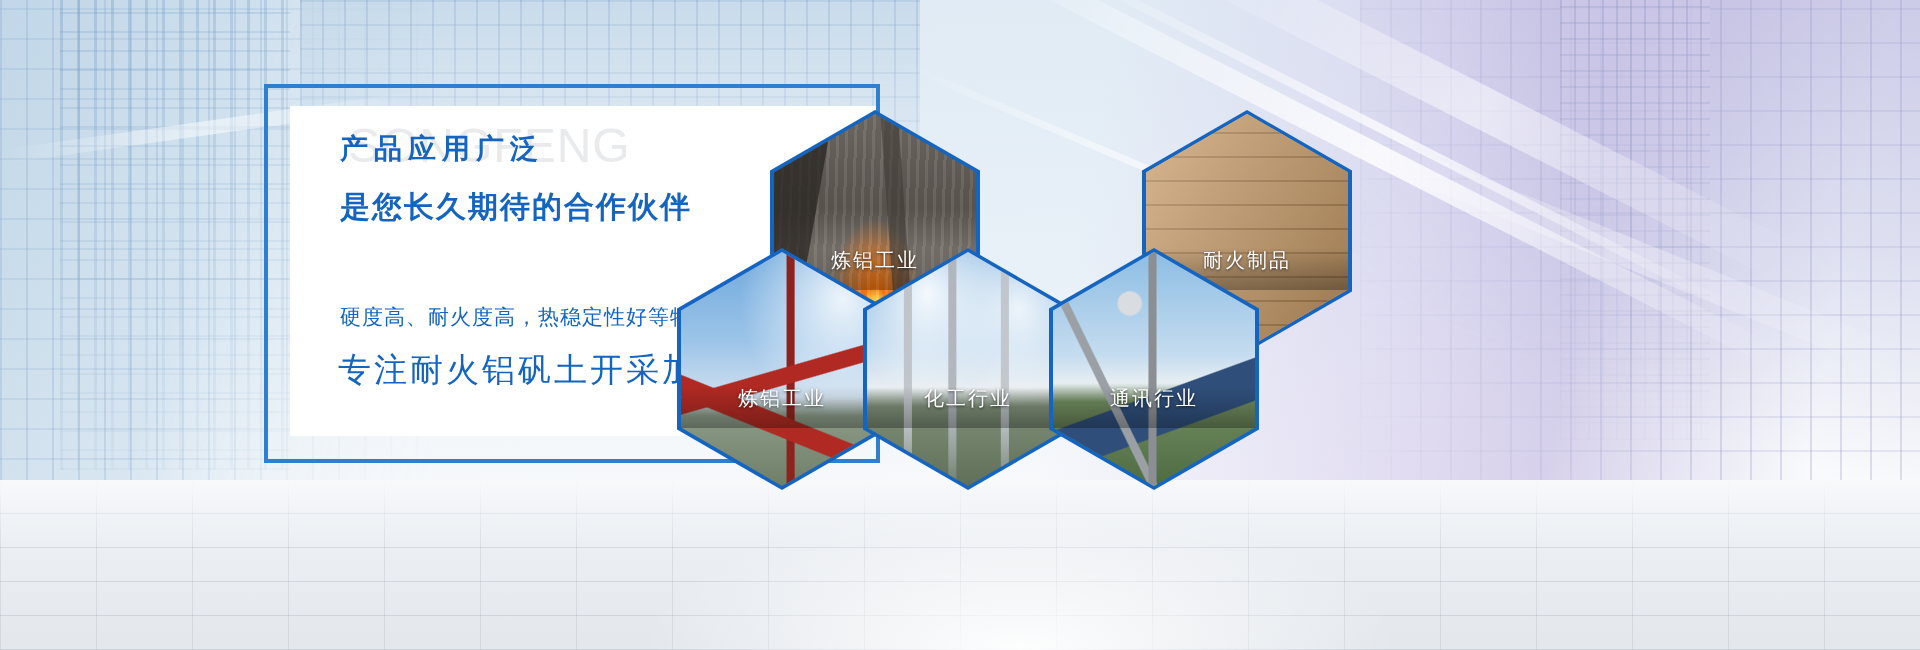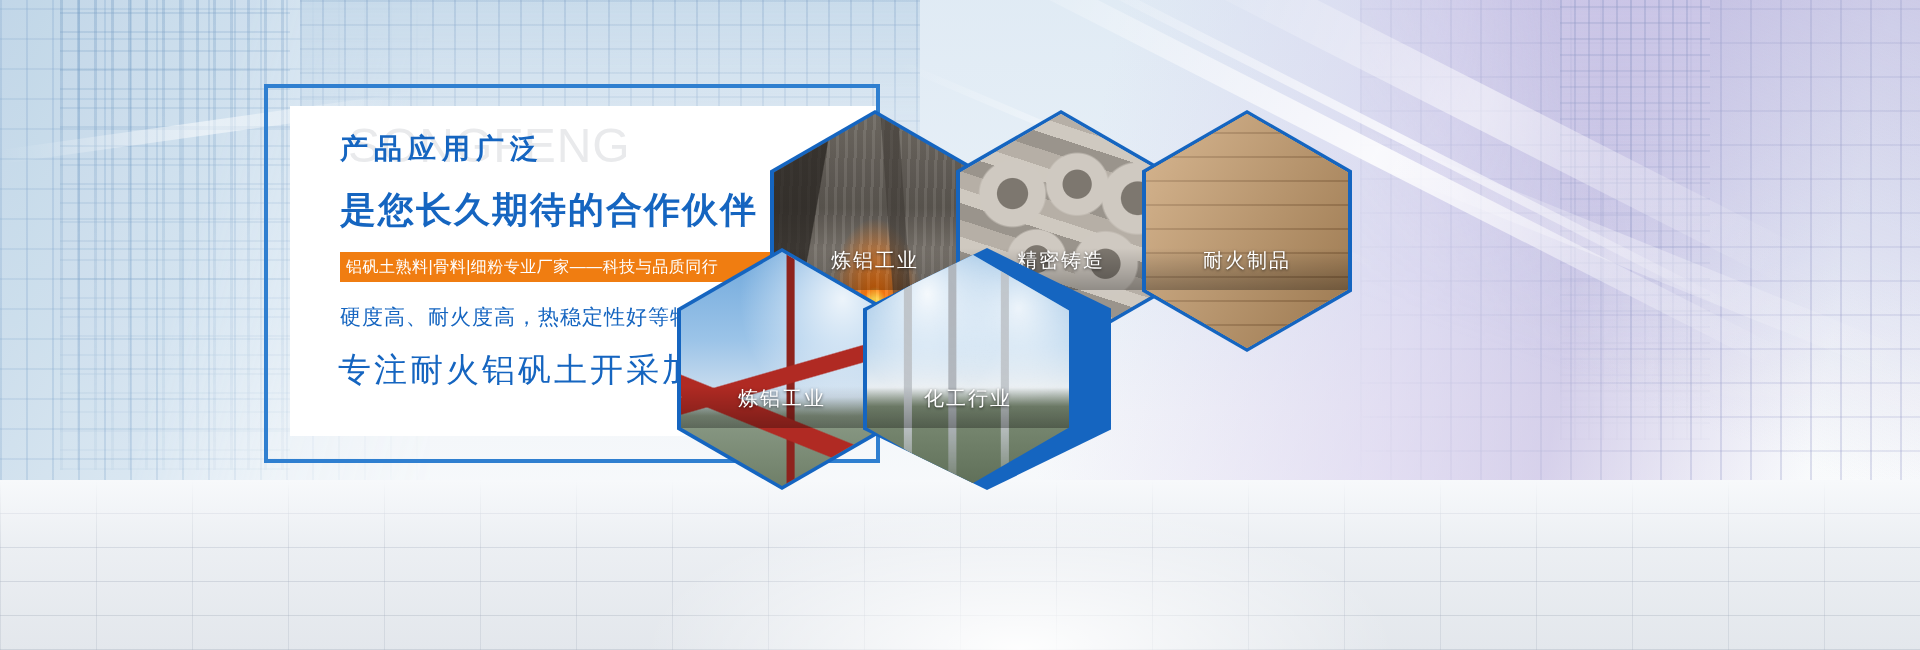--- a/index.html
+++ b/index.html
@@ -105,21 +105,21 @@
     font-size:48px;font-weight:normal;letter-spacing:1px;
     color:#e9eaec;line-height:1;white-space:nowrap;user-select:none;
   }
   .headline{
     position:absolute;left:340px;top:135px;
     font-size:28px;font-weight:bold;color:#1565c0;letter-spacing:6px;
     line-height:1;white-space:nowrap;
   }
   .subhead{
     position:absolute;left:340px;top:192px;
-    font-size:36px;font-weight:bold;color:#1565c0;letter-spacing:2px;
+    font-size:30px;font-weight:bold;color:#1565c0;letter-spacing:2px;
     line-height:1;white-space:nowrap;
   }
   .orange-bar{
     position:absolute;left:340px;top:252px;width:463px;height:30px;
     background:#f07d11;display:flex;align-items:center;
   }
   .orange-bar span{
     color:#ffffff;font-size:16px;letter-spacing:.5px;padding-left:6px;white-space:nowrap;
   }
   .feature-line{
@@ -154,21 +154,21 @@
     position:absolute;left:0;bottom:58px;width:100%;height:42px;
     background:linear-gradient(180deg,rgba(0,0,0,0),rgba(0,0,0,.30));z-index:2;
   }
 
   
   .h1{left:110px;top:50px;}
   .h2{left:296px;top:50px;}
   .h3{left:482px;top:50px;}
   
   .h4{left:17px;top:188px;}
-  .h5{left:203px;top:188px;padding-left:38px;}
+  .h5{left:203px;top:188px;}
   .h6{left:389px;top:188px;}
 
   
   .p-smelt{
     background:
       radial-gradient(ellipse at 50% 86%, #ffd24a 0 6%, #ff7a10 10%, rgba(255,90,10,0) 34%),
       linear-gradient(180deg,#6f6a63 0%,#5b5650 40%,#8e8880 72%,#b3aea6 100%);
   }
   .p-smelt::after{
     content:"";position:absolute;inset:0;
@@ -259,44 +259,34 @@
   <div class="floor-lines"></div>
   <div class="floor-glow"></div>
 
   <div class="panel-outer"></div>
   <div class="panel-inner"></div>
 
   <div class="watermark">SONGFENG</div>
   <div class="headline">产品应用广泛</div>
   <div class="subhead">是您长久期待的合作伙伴</div>
 
-  <div class="orange-bar">
-    <span>铝矾土熟料|骨料|细粉专业厂家——科技与品质同行</span>
-  </div>
 
   <div class="feature-line">硬度高、耐火度高，热稳定性好等特性</div>
   <div class="tagline">专注耐火铝矾土开采加工</div>
 
   <div class="hexwrap">
 
     <div class="hex h1">
       <div class="inner">
         <div class="photo p-smelt"></div>
         <div class="capbar"></div>
         <div class="cap">炼铝工业</div>
       </div>
     </div>
 
-    <div class="hex h2">
-      <div class="inner">
-        <div class="photo p-cast"></div>
-        <div class="capbar"></div>
-        <div class="cap">精密铸造</div>
-      </div>
-    </div>
 
     <div class="hex h3">
       <div class="inner">
         <div class="photo p-brick"></div>
         <div class="capbar"></div>
         <div class="cap">耐火制品</div>
       </div>
     </div>
 
     <div class="hex h4">
@@ -308,15 +298,22 @@
     </div>
 
     <div class="hex h5">
       <div class="inner">
         <div class="photo p-chem"></div>
         <div class="capbar"></div>
         <div class="cap">化工行业</div>
       </div>
     </div>
 
+    <div class="hex h6">
+      <div class="inner">
+        <div class="photo p-comm"></div>
+        <div class="capbar"></div>
+        <div class="cap">通讯行业</div>
+      </div>
+    </div>
 
   </div>
 </div>
 
 </body></html>

